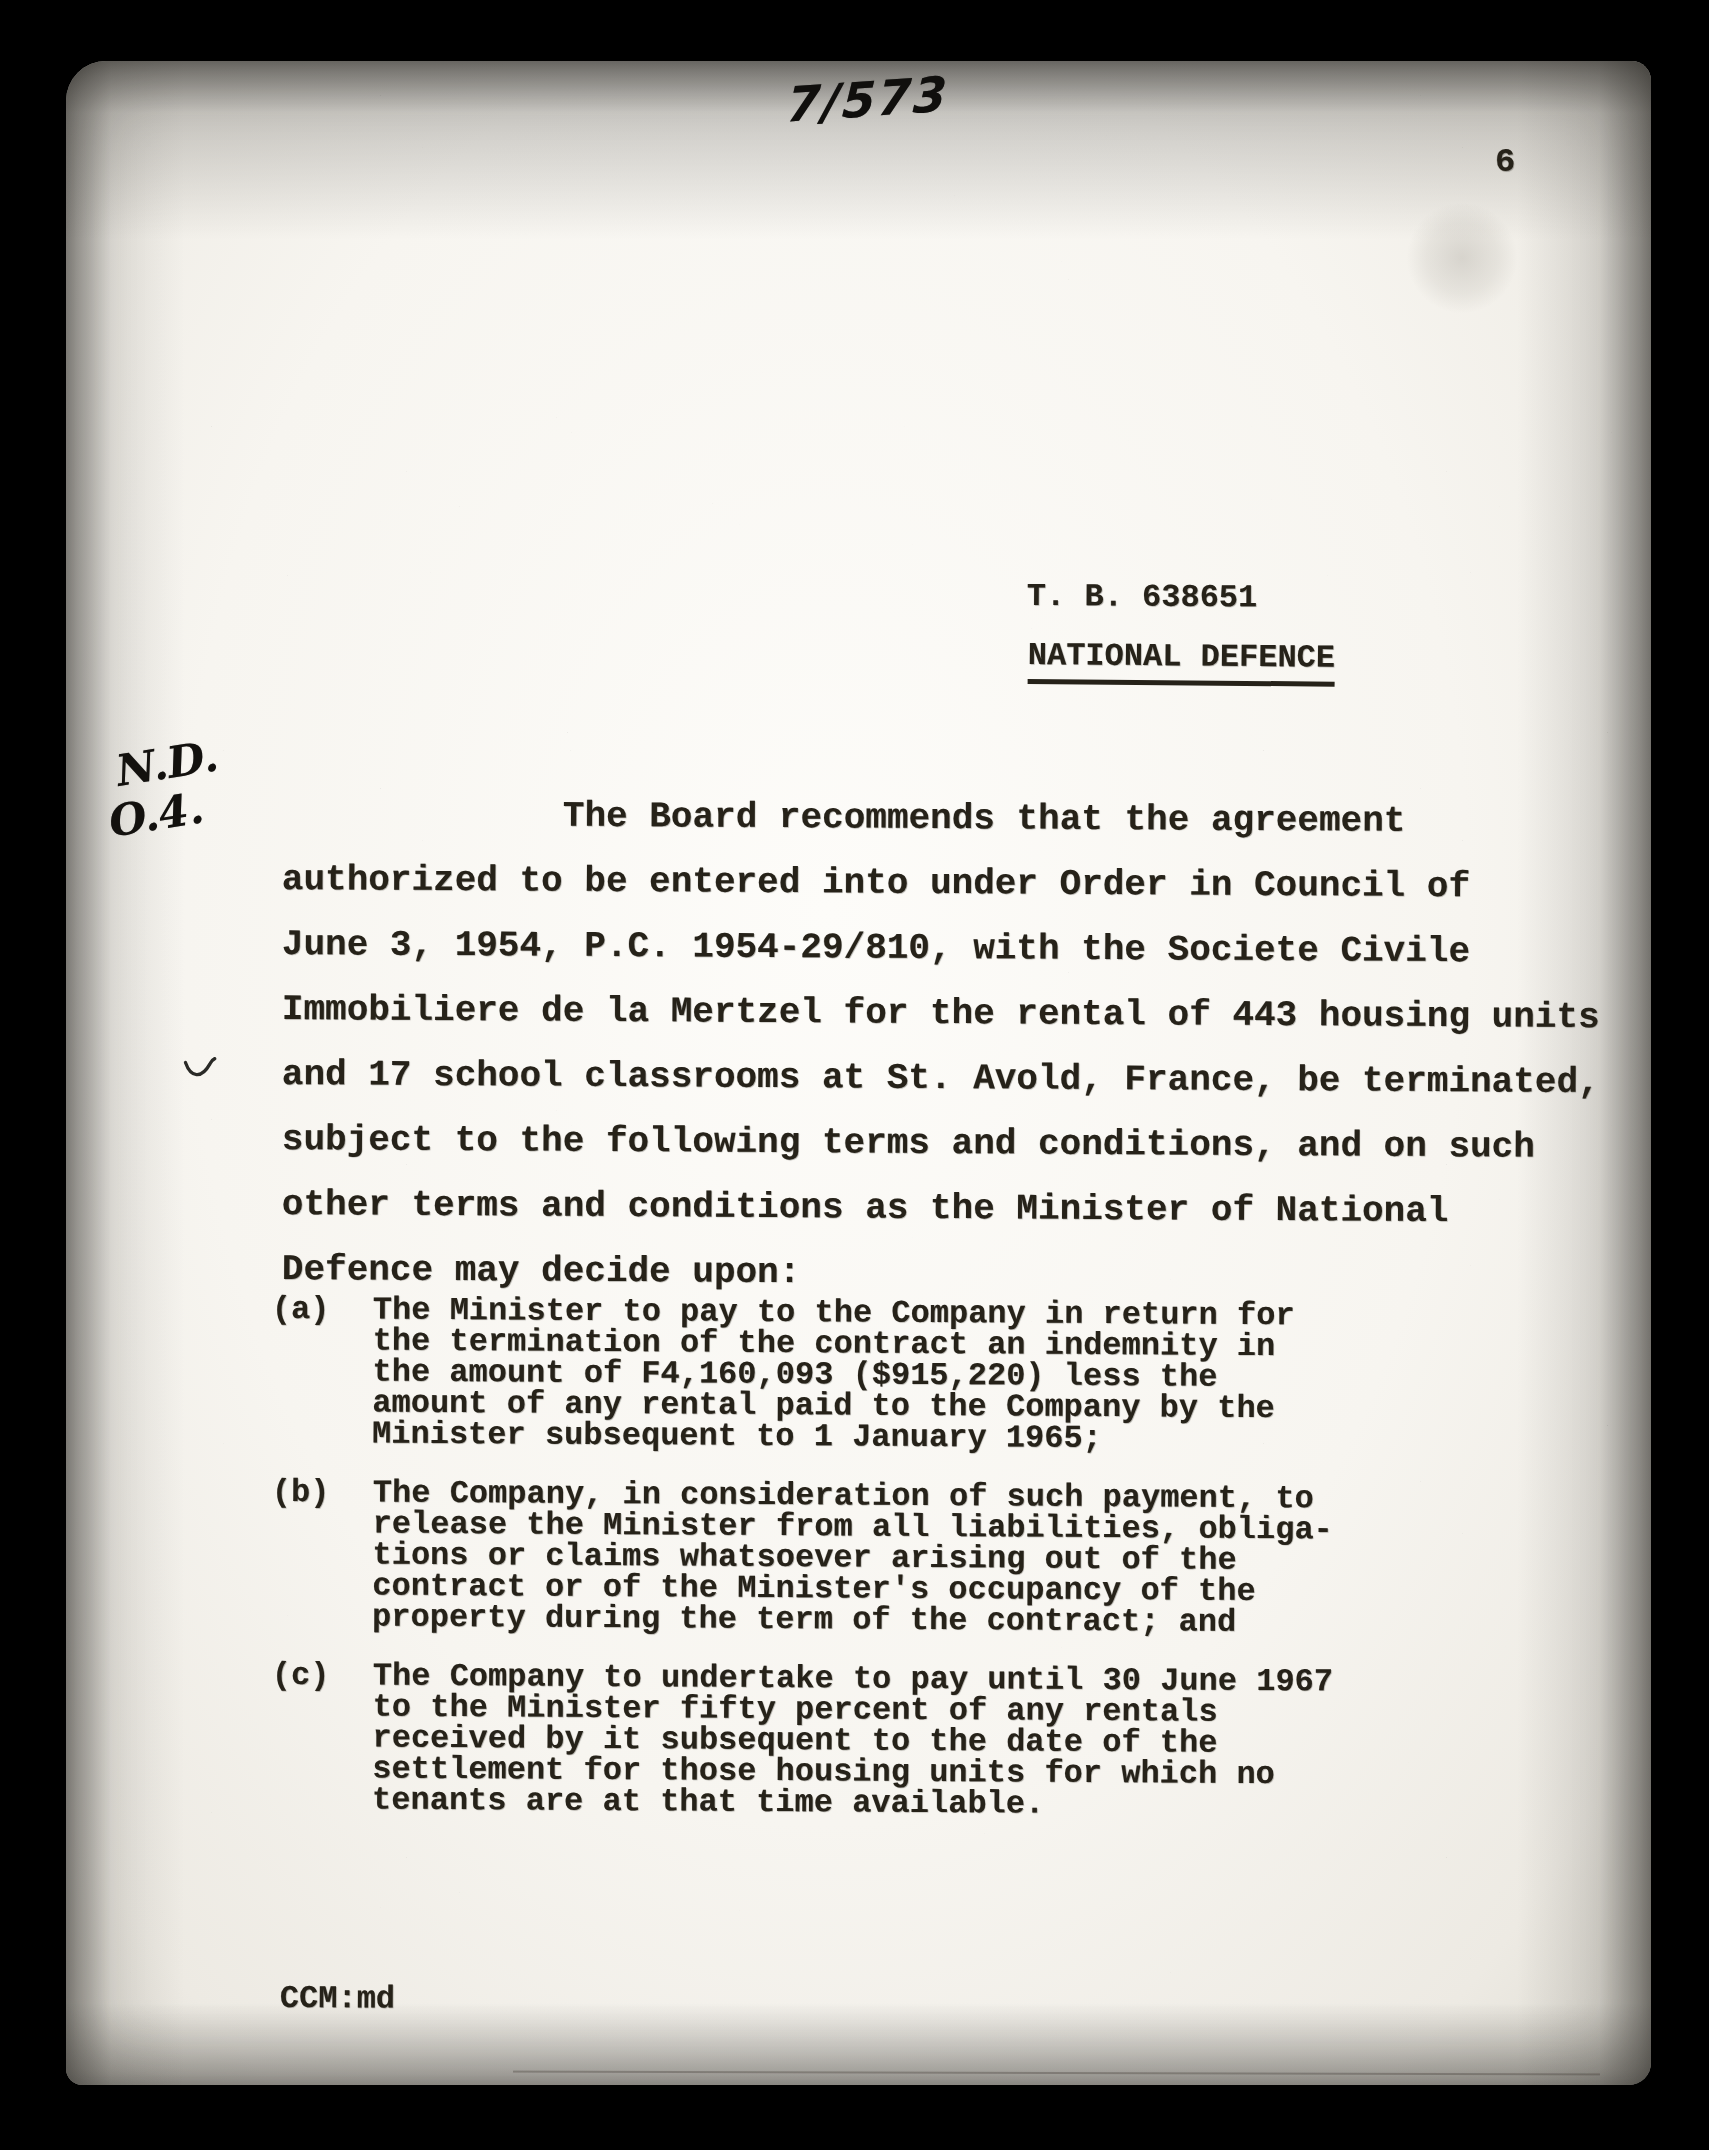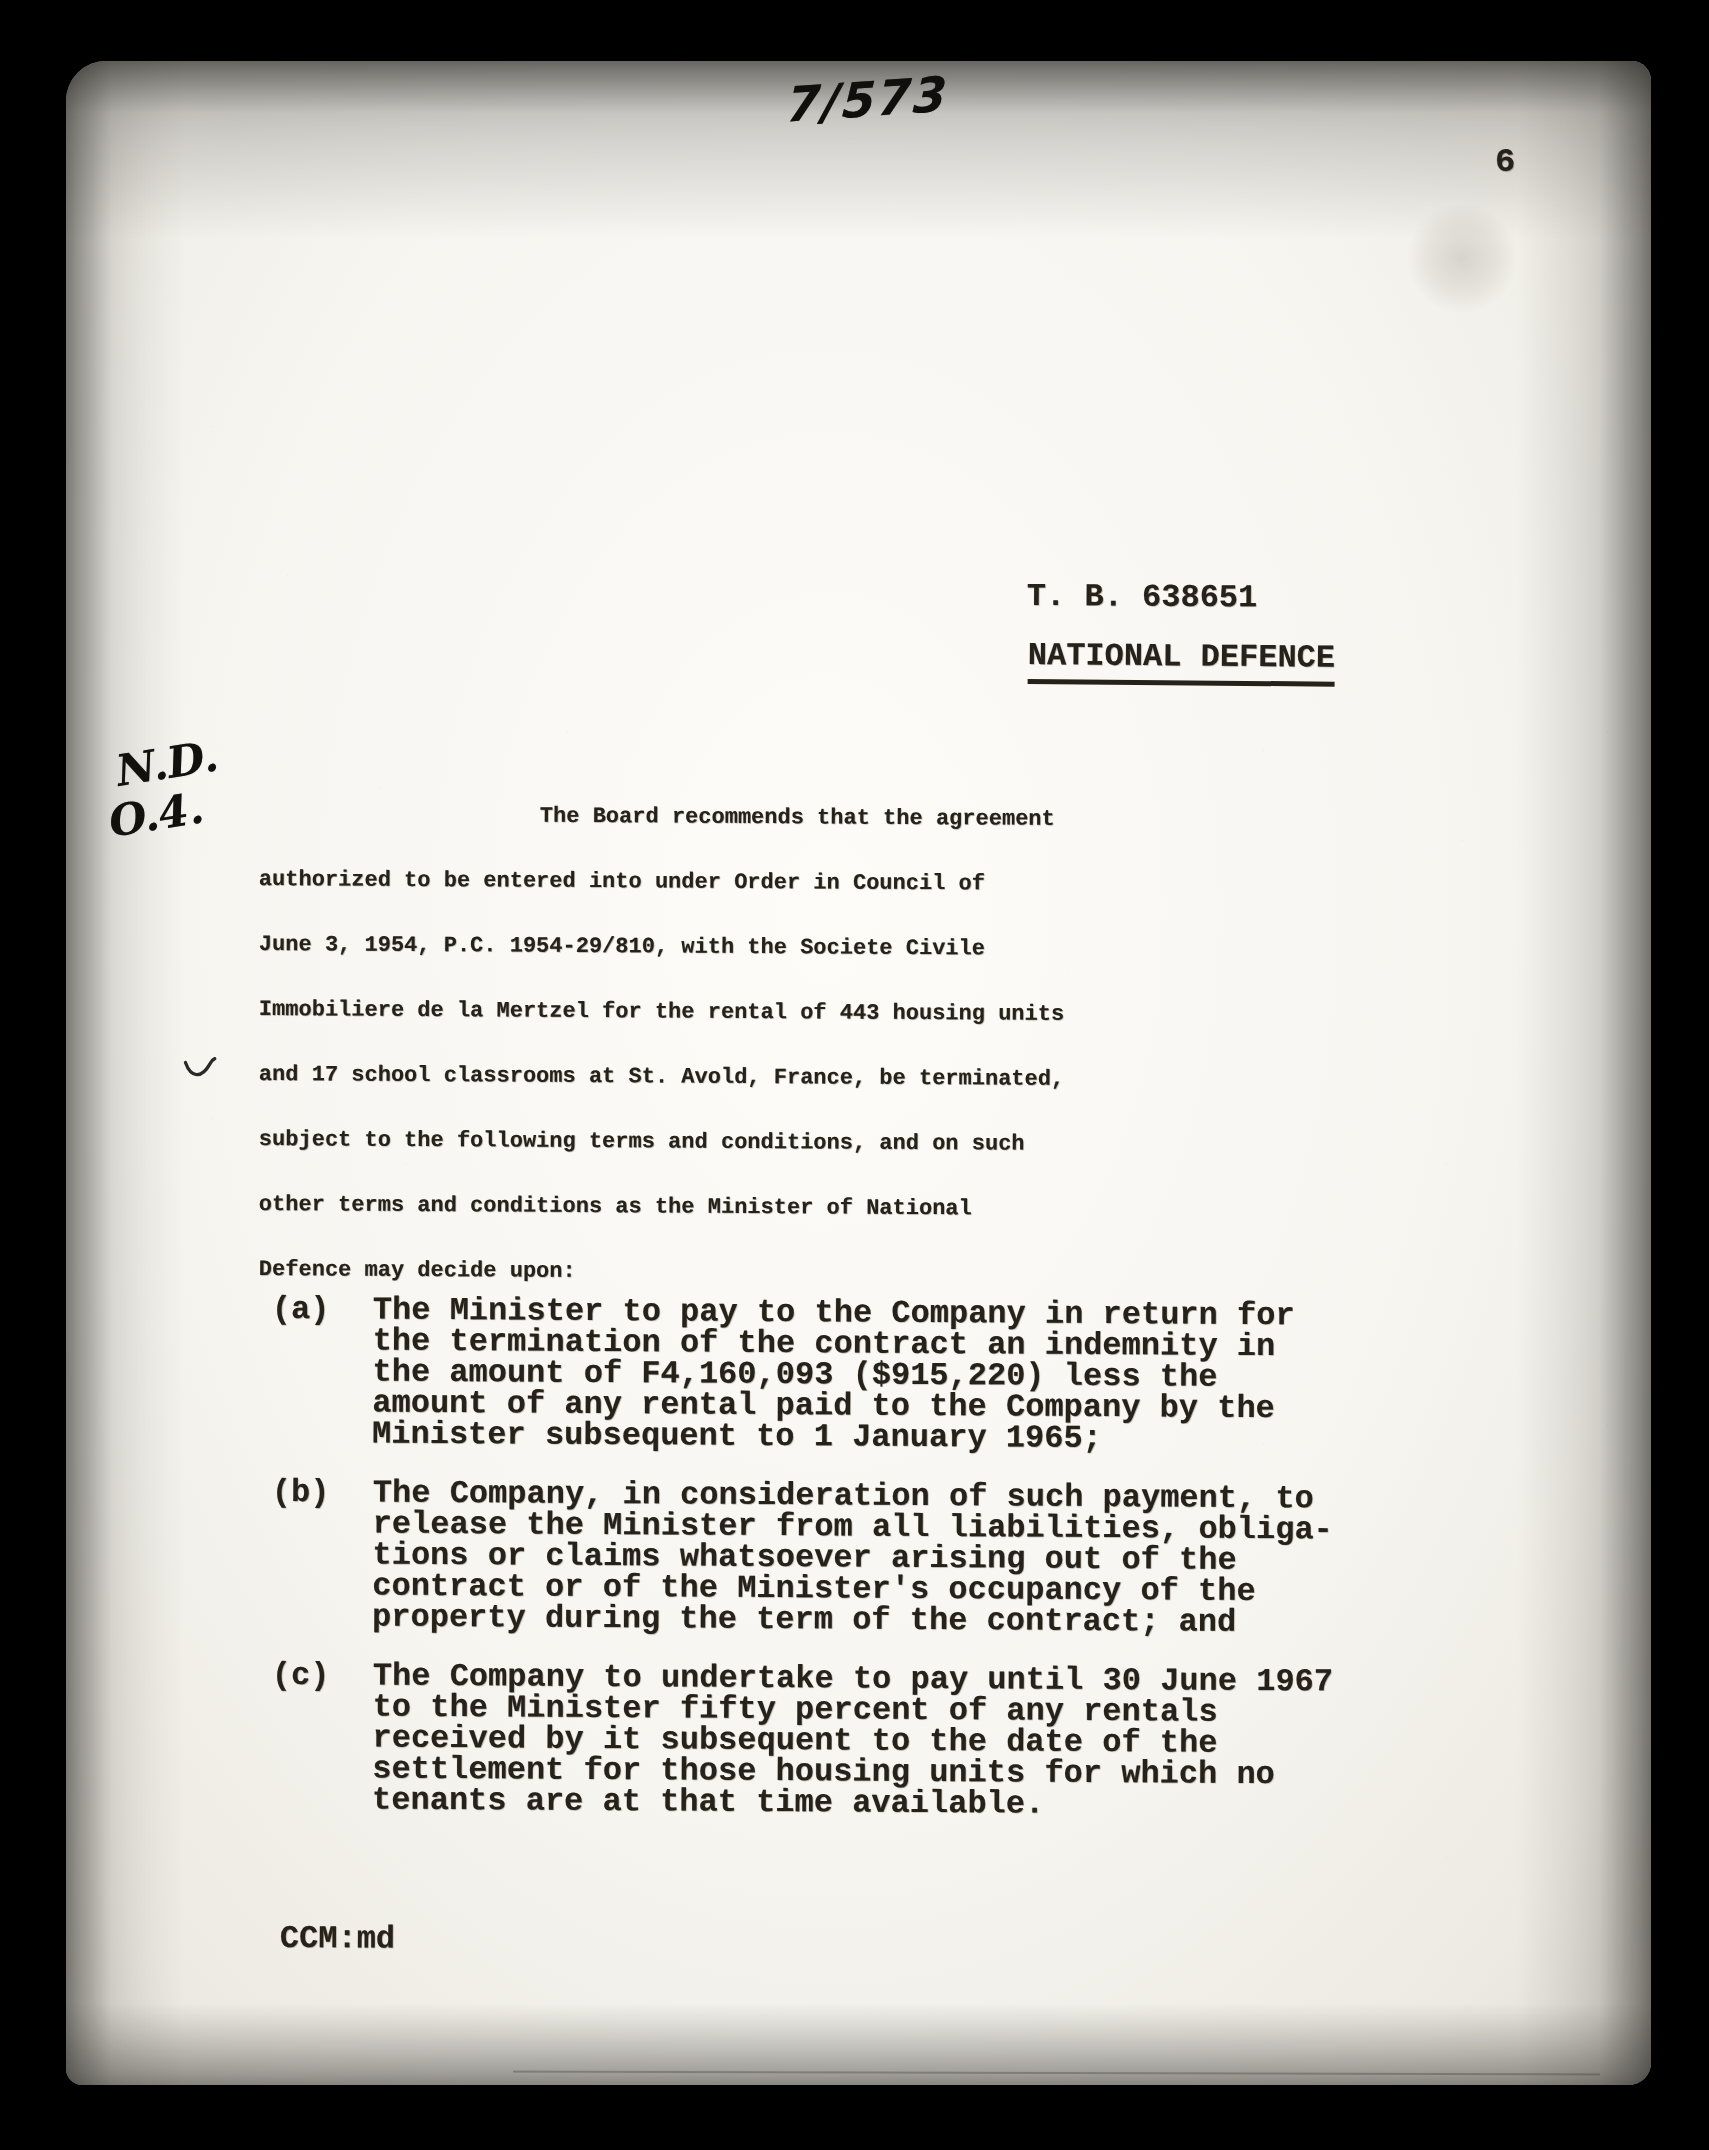--- a/index.html
+++ b/index.html
@@ -61,30 +61,30 @@
   .margin-note{
     position:absolute;left:39px;top:679px;
     font-family:"DejaVu Serif","Liberation Serif",serif;
     font-style:italic;font-weight:700;color:#13110e;
     font-size:43px;line-height:49px;
     transform:rotate(-9deg);
     text-shadow:0 0 0.7px rgba(10,10,10,.55);
   }
   .margin-note .l1{margin-left:15px;}
   .checkmark{position:absolute;left:118px;top:996px;transform:rotate(-6deg);}
-  .para{position:absolute;left:193px;top:737px;font-size:22px;}
+  .para{position:absolute;left:216px;top:737px;font-size:36px;}
   .pline{height:65px;line-height:34px;white-space:nowrap;}
   .pline.first{padding-left:281px;}
   .item{position:absolute;left:206px;display:flex;font-size:32px;}
   .item .marker{width:101px;line-height:31px;}
   .ilines .iline{line-height:31px;white-space:nowrap;}
   .item-a{top:1233px;}
   .item-b{top:1416px;}
   .item-c{top:1599px;}
-  .initials{position:absolute;left:214px;top:1859px;font-size:32px;}
+  .initials{position:absolute;left:214px;top:1919px;font-size:32px;}
 </style>
 </head>
 <body>
 
 <div class="page">
 
   <div class="vignette"></div>
   <div class="stain"></div>
   <div class="scanline"></div>
 

